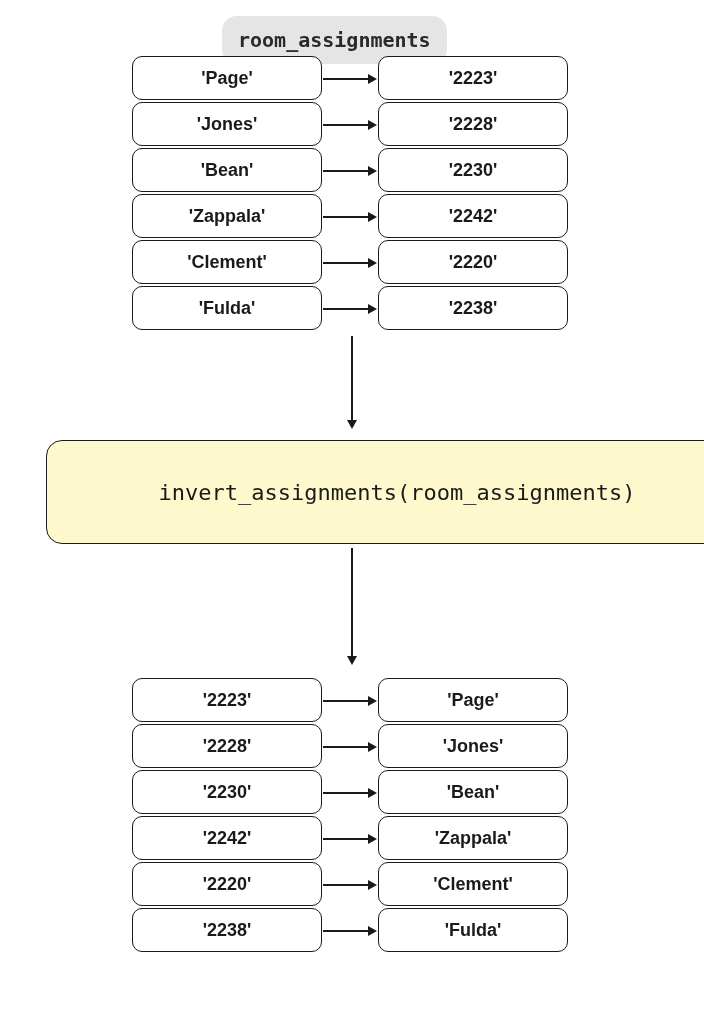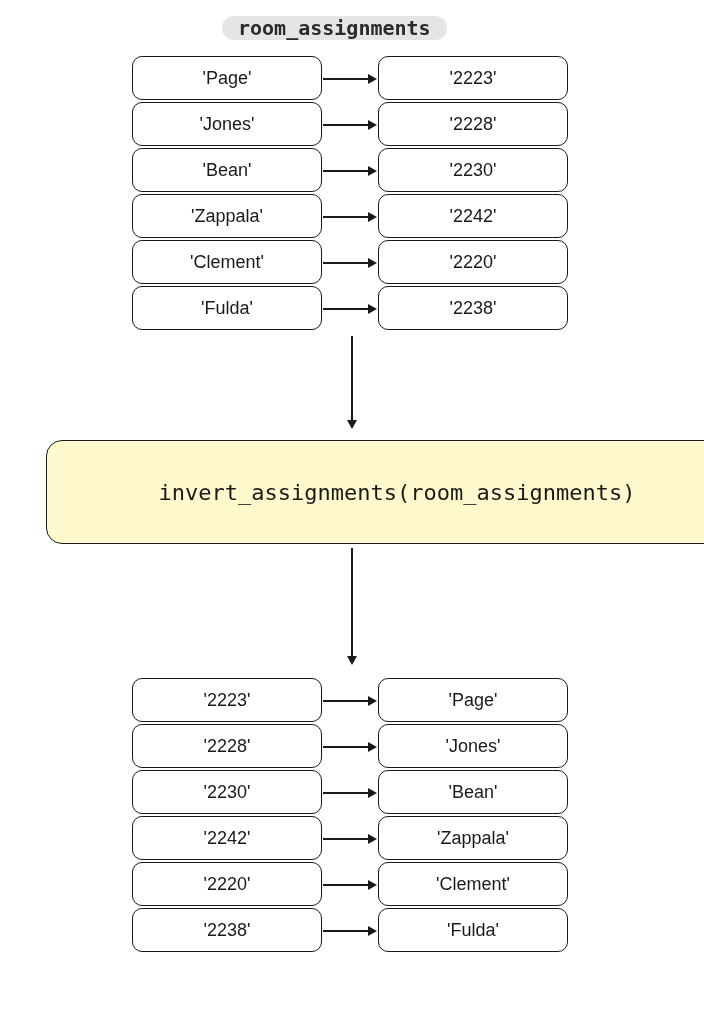--- a/index.html
+++ b/index.html
@@ -15,21 +15,21 @@
   .container {
     position: relative;
     width: 100%;
     height: 100%;
   }
   .dict-title {
     position: absolute;
     left: 222px;
     top: 16px;
     background: #e5e5e5;
-    padding: 0 16px;
+    padding: 12px 16px;
     border-radius: 15px;
     font-family: ui-monospace, SFMono-Regular, Menlo, Consolas, monospace;
     font-weight: 700;
     font-size: 20px;
     color: #2a2a2a;
   }
   .dict-block {
     position: absolute;
     left: 88px;
     width: 524px;
@@ -49,20 +49,21 @@
     height: 44px;
     border: 1.5px solid #1a1a1a;
     border-radius: 10px;
     background: #ffffff;
     display: flex;
     align-items: center;
     justify-content: center;
     font-family: -apple-system, BlinkMacSystemFont, "Segoe UI", Arial, sans-serif;
     font-size: 18px;
     color: #1a1a1a;
+    font-weight: bold;
   }
   .arrow-h {
     position: absolute;
     left: 50%;
     top: 50%;
     transform: translate(-50%, -50%);
     width: 54px;
     display: flex;
     align-items: center;
   }

